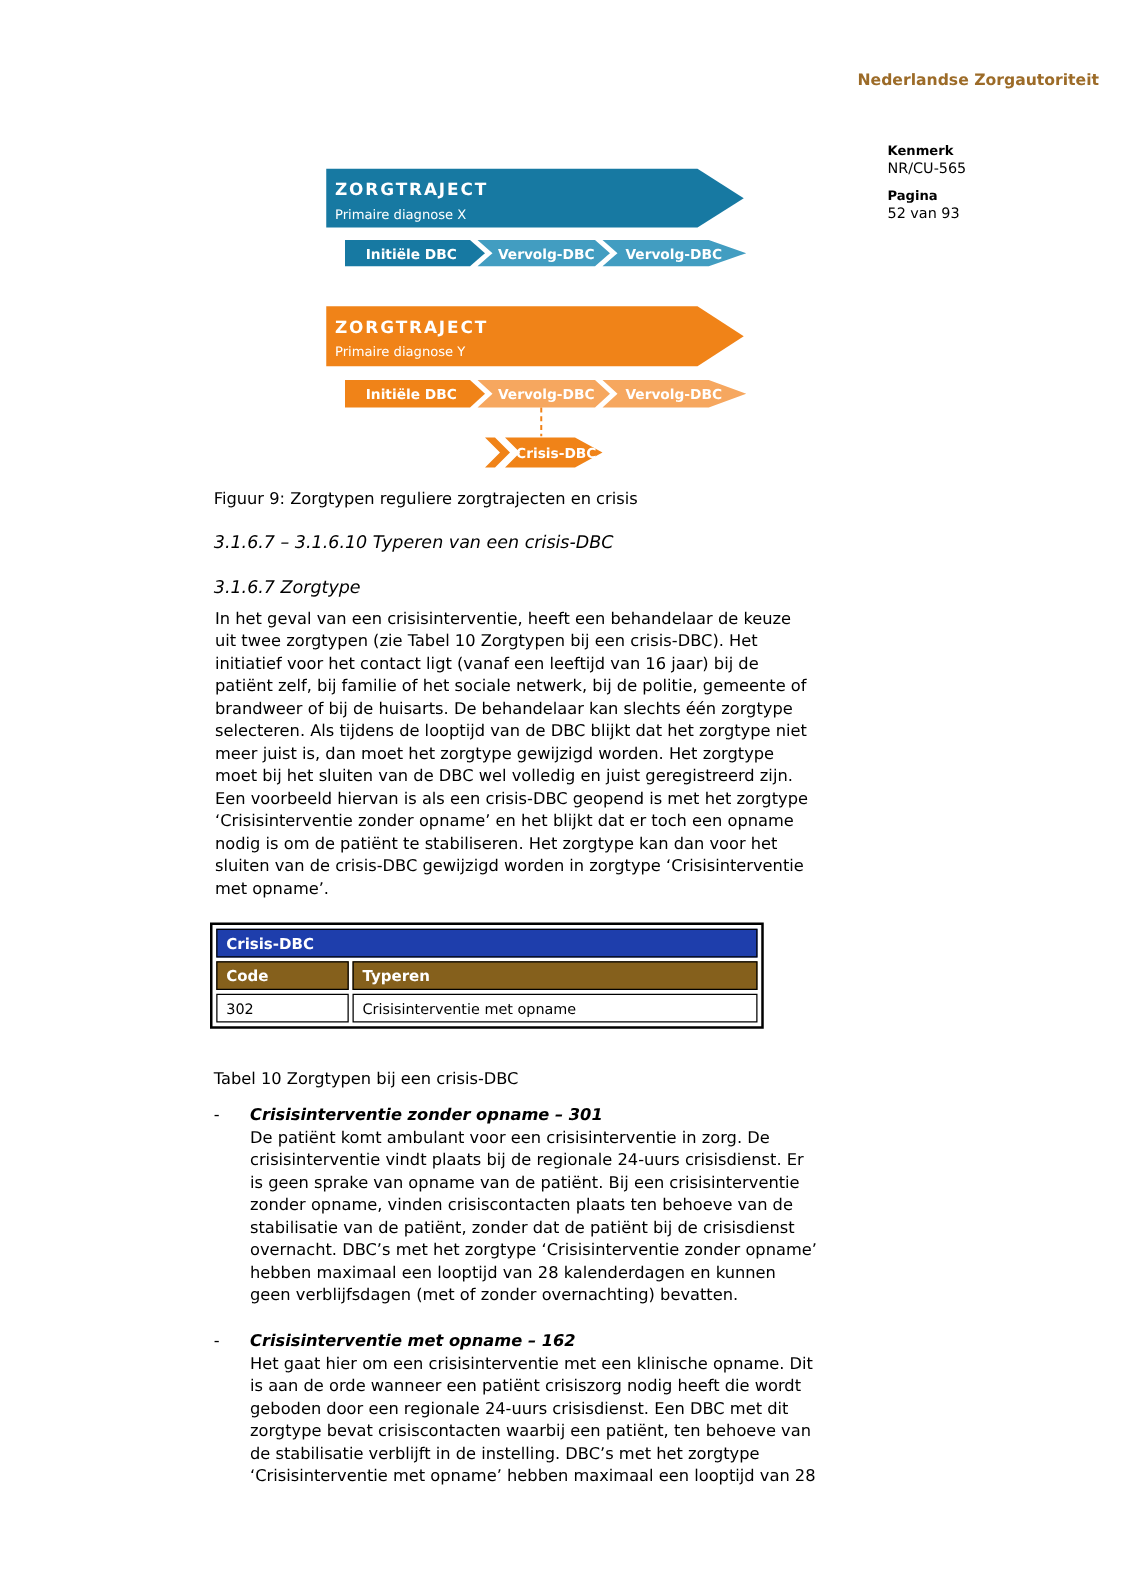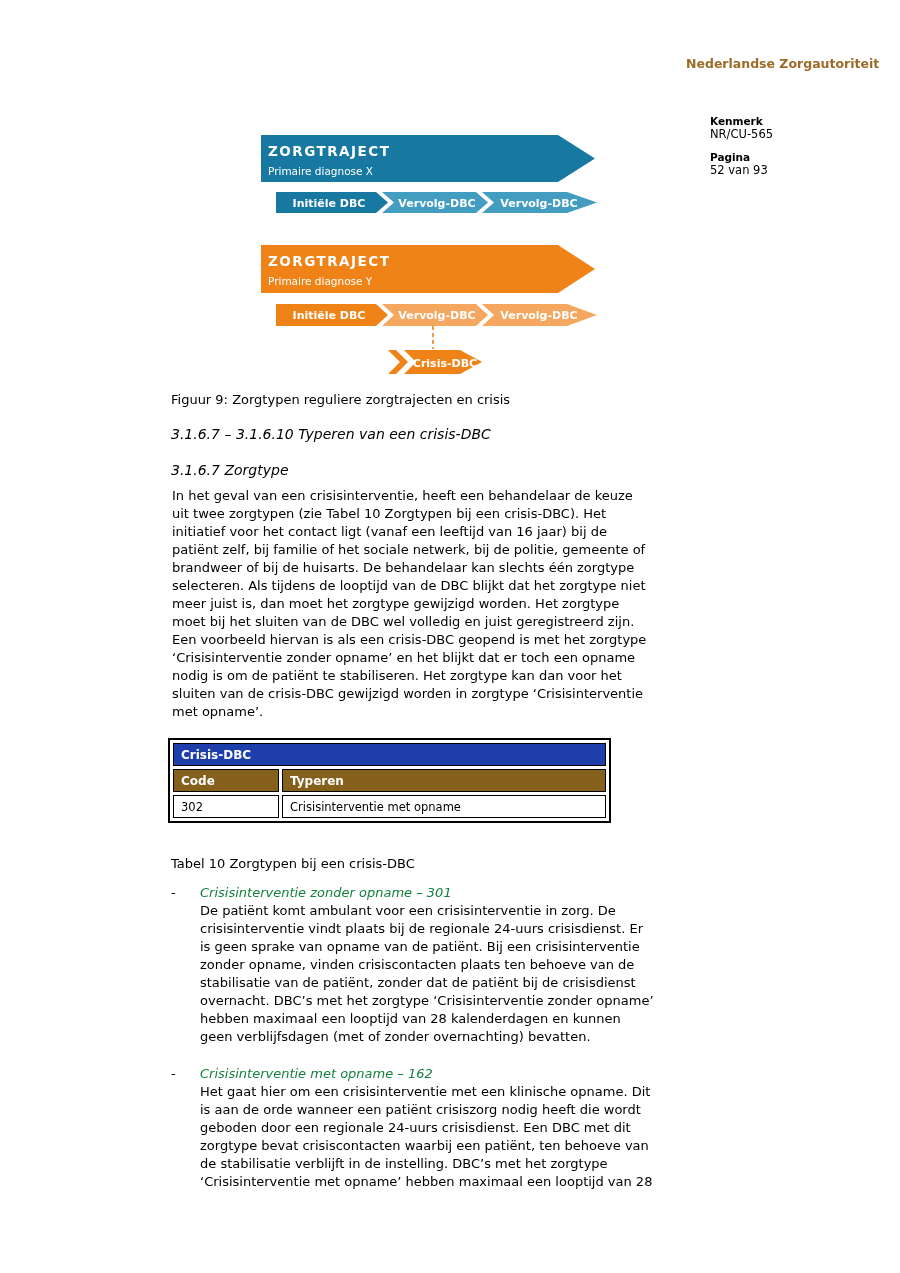--- a/index.html
+++ b/index.html
@@ -30,21 +30,21 @@
   .crisis-table td{border:1px solid #000;height:17px;padding:2px 7px;font-size:11.5px;vertical-align:middle;overflow:hidden;}
   .crisis-table td.ttl{color:#fff;font-weight:bold;font-size:12px;}
   .crisis-table td.hdr{color:#fff;font-weight:bold;font-size:12px;margin-left:10px;}
   .col-code{width:106px;}
   .tabcap{left:171px;top:856px;font-size:13px;}
   
   .bullet{display:flex;left:171px;width:540px;font-size:13px;line-height:18px;}
   .b1{top:884px;}
   .b2{top:1065px;}
   .bullet .marker{width:29px;flex:0 0 29px;}
-  .bullet .bhead{font-style:italic;color:#15803d;}
+  .bullet .bhead{font-style:italic;color:#000000;font-weight:bold;}
   .bullet .bbody{white-space:pre-line;}
 </style>
 </head>
 <body>
 
 <div class="abs logo">Nederlandse Zorgautoriteit</div>
 
 <div class="abs meta">
   <div class="lbl">Kenmerk</div>
   <div>NR/CU-565</div>

